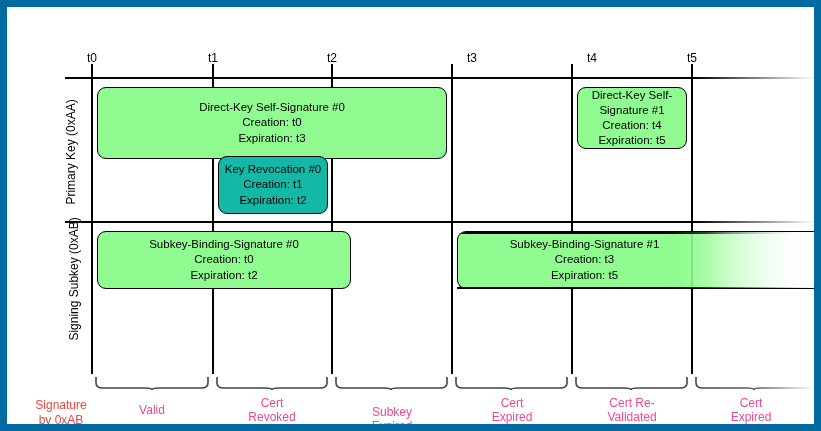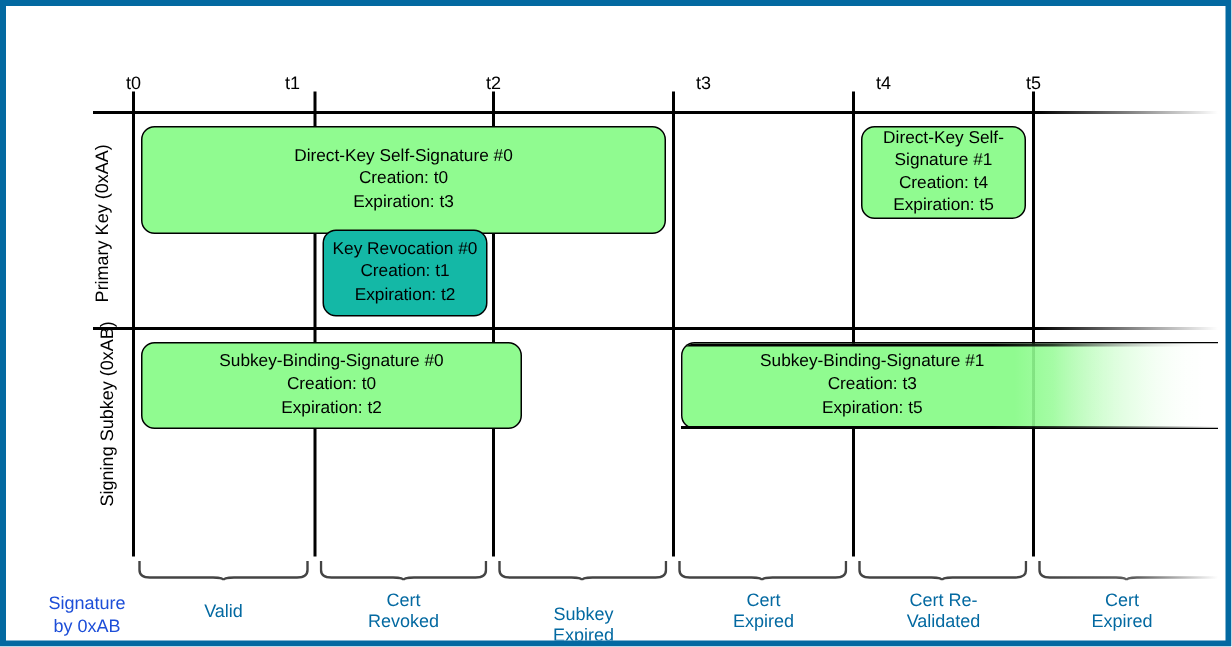--- a/index.html
+++ b/index.html
@@ -5,21 +5,21 @@
   html, body {
     margin: 0;
     padding: 0;
     background: #ffffff;
   }
   #root {
     position: relative;
     width: 821px;
     height: 431px;
     background: #ffffff;
-    border: 4px solid #0369a1;
+    border: 7px solid #0369a1;
     box-sizing: border-box;
     font-family: "Liberation Sans", sans-serif;
     overflow: hidden;
   }
 
   
   .tick-label {
     position: absolute;
     font-size: 12px;
     color: #000;
@@ -105,43 +105,43 @@
   
   .brace {
     position: absolute;
     height: 13px;
   }
   .brace svg { display: block; }
 
   .seg-label {
     position: absolute;
     font-size: 12px;
-    color: #0369a1;
+    color: #ec4899;
     text-align: center;
     line-height: 1.2;
     transform: translateX(-50%);
     white-space: pre-line;
   }
 
   .corner-label {
     position: absolute;
     font-size: 12px;
-    color: #1d4ed8;
+    color: #ef4444;
     text-align: center;
     line-height: 1.25;
     white-space: pre-line;
   }
 </style>
 </head>
 <body>
 
 <div id="root">
 
   <div class="tick-label" style="left:85px;  top:45px;">t0</div>
-  <div class="tick-label" style="left:191px; top:45px;">t1</div>
+  <div class="tick-label" style="left:206px; top:45px;">t1</div>
   <div class="tick-label" style="left:325px; top:45px;">t2</div>
   <div class="tick-label" style="left:445px; top:45px;margin-left:20px;">t3</div>
   <div class="tick-label" style="left:565px; top:45px;margin-left:20px;">t4</div>
   <div class="tick-label" style="left:685px; top:45px;">t5</div>
 
   <div class="hline fade" style="left:58px; top:70px; width:750px;"></div>
   <div class="hline fade" style="left:58px; top:214px; width:750px;"></div>
 
   <div class="vline" style="left:84px;  top:57px; height:310px;"></div>
   <div class="vline" style="left:205px; top:57px; height:310px;"></div>

